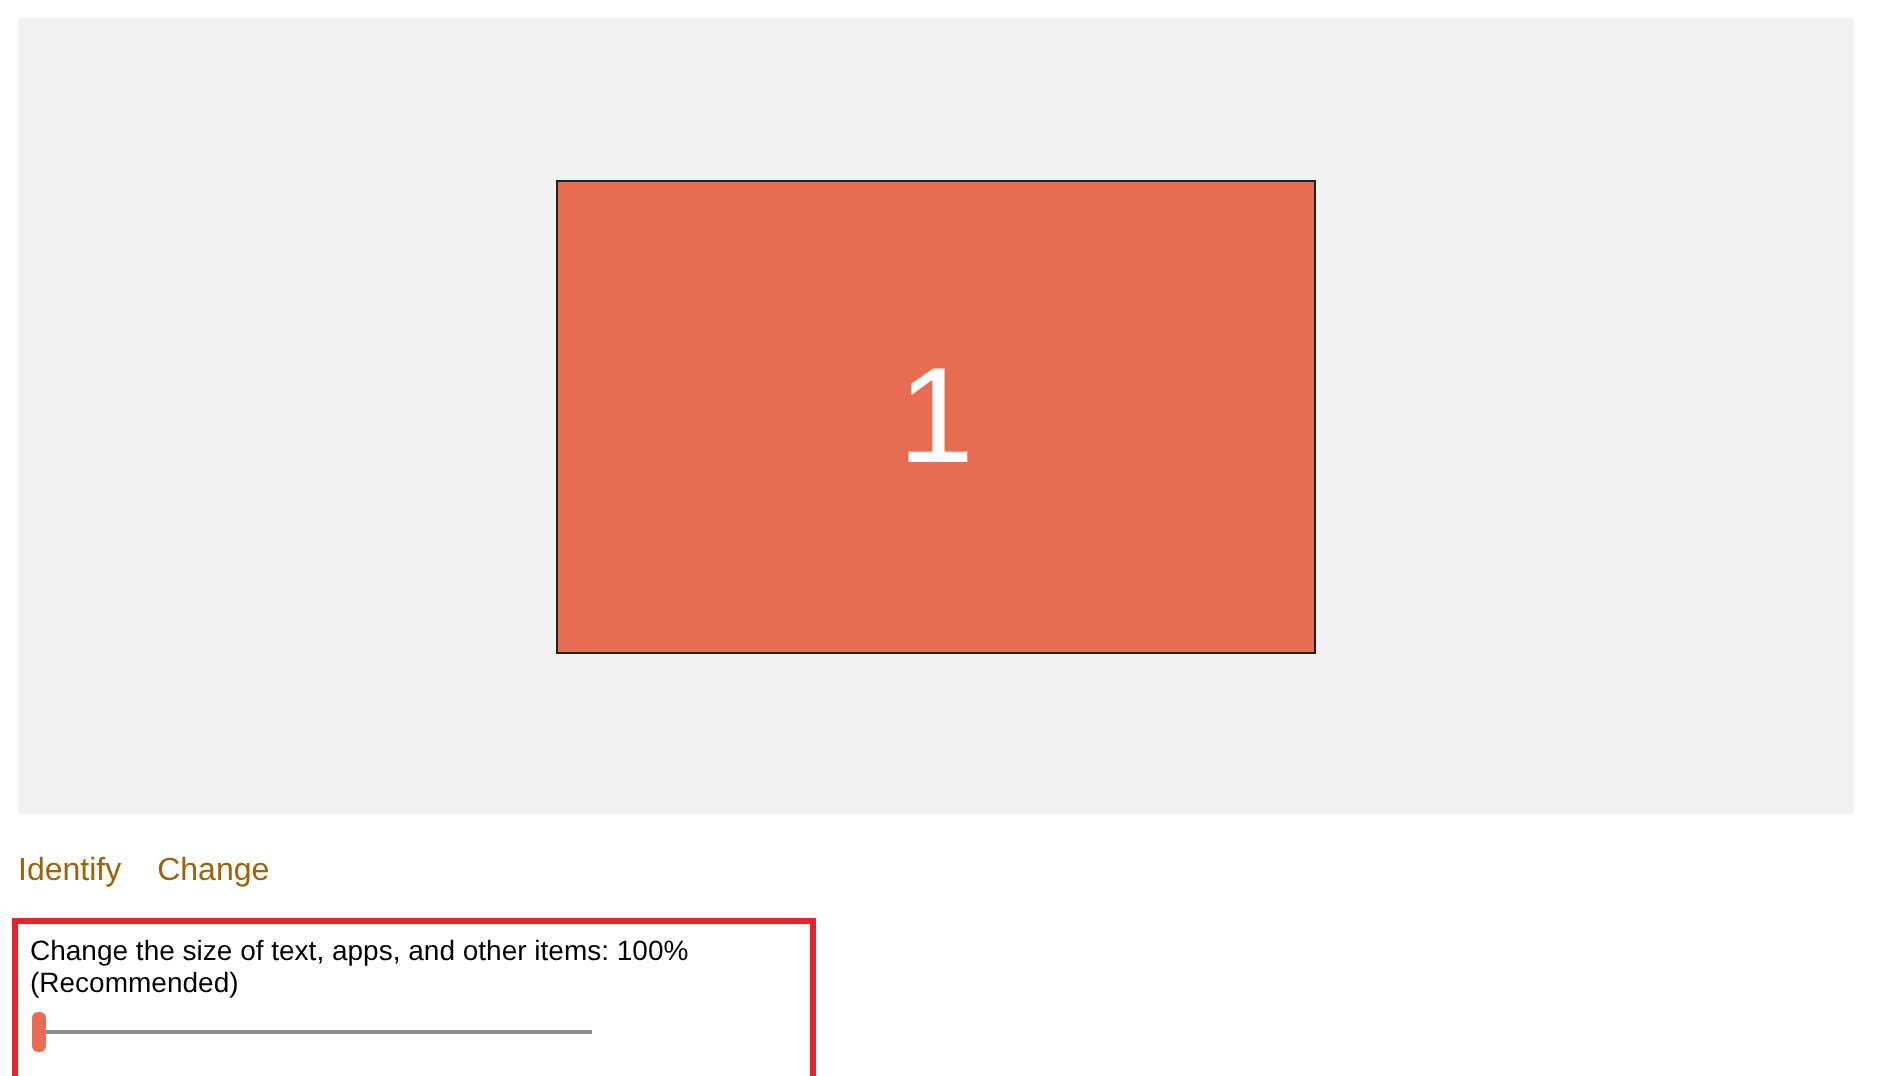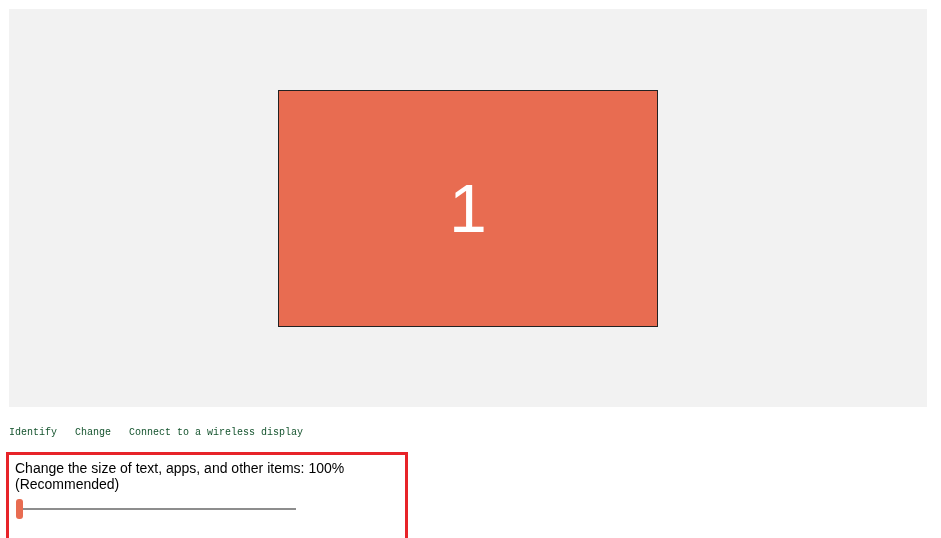--- a/index.html
+++ b/index.html
@@ -37,24 +37,23 @@
       font-size: 68px;
       font-weight: 300;
       font-family: "Segoe UI Light", "Segoe UI", sans-serif;
     }
     .action-links {
       margin: 20px 0 0 9px;
       display: flex;
       gap: 18px;
     }
     .action-link {
-      color: #14532d;
-      font-size: 10px;
+      color: #a16207;
+      font-size: 16px;
       cursor: pointer;
-      font-family: Liberation Mono, monospace;
     }
     .scale-section {
       margin: 14px 0 0 6px;
       width: 402px;
       border: 3px solid #e72329;
       padding: 5px 6px 24px 6px;
     }
     .scale-label {
       color: #000;
       font-size: 14px;
@@ -90,21 +89,20 @@
 
 <div class="display-preview-area">
   <div class="monitor-box">
     <div class="monitor-number">1</div>
   </div>
 </div>
 
 <div class="action-links">
   <span class="action-link">Identify</span>
   <span class="action-link">Change</span>
-  <span class="action-link">Connect to a wireless display</span>
 </div>
 
 <div class="scale-section">
   <div class="scale-label">Change the size of text, apps, and other items: 100% (Recommended)</div>
   <div class="slider-container">
     <div class="slider-track"></div>
     <div class="slider-thumb"></div>
   </div>
 </div>
 

